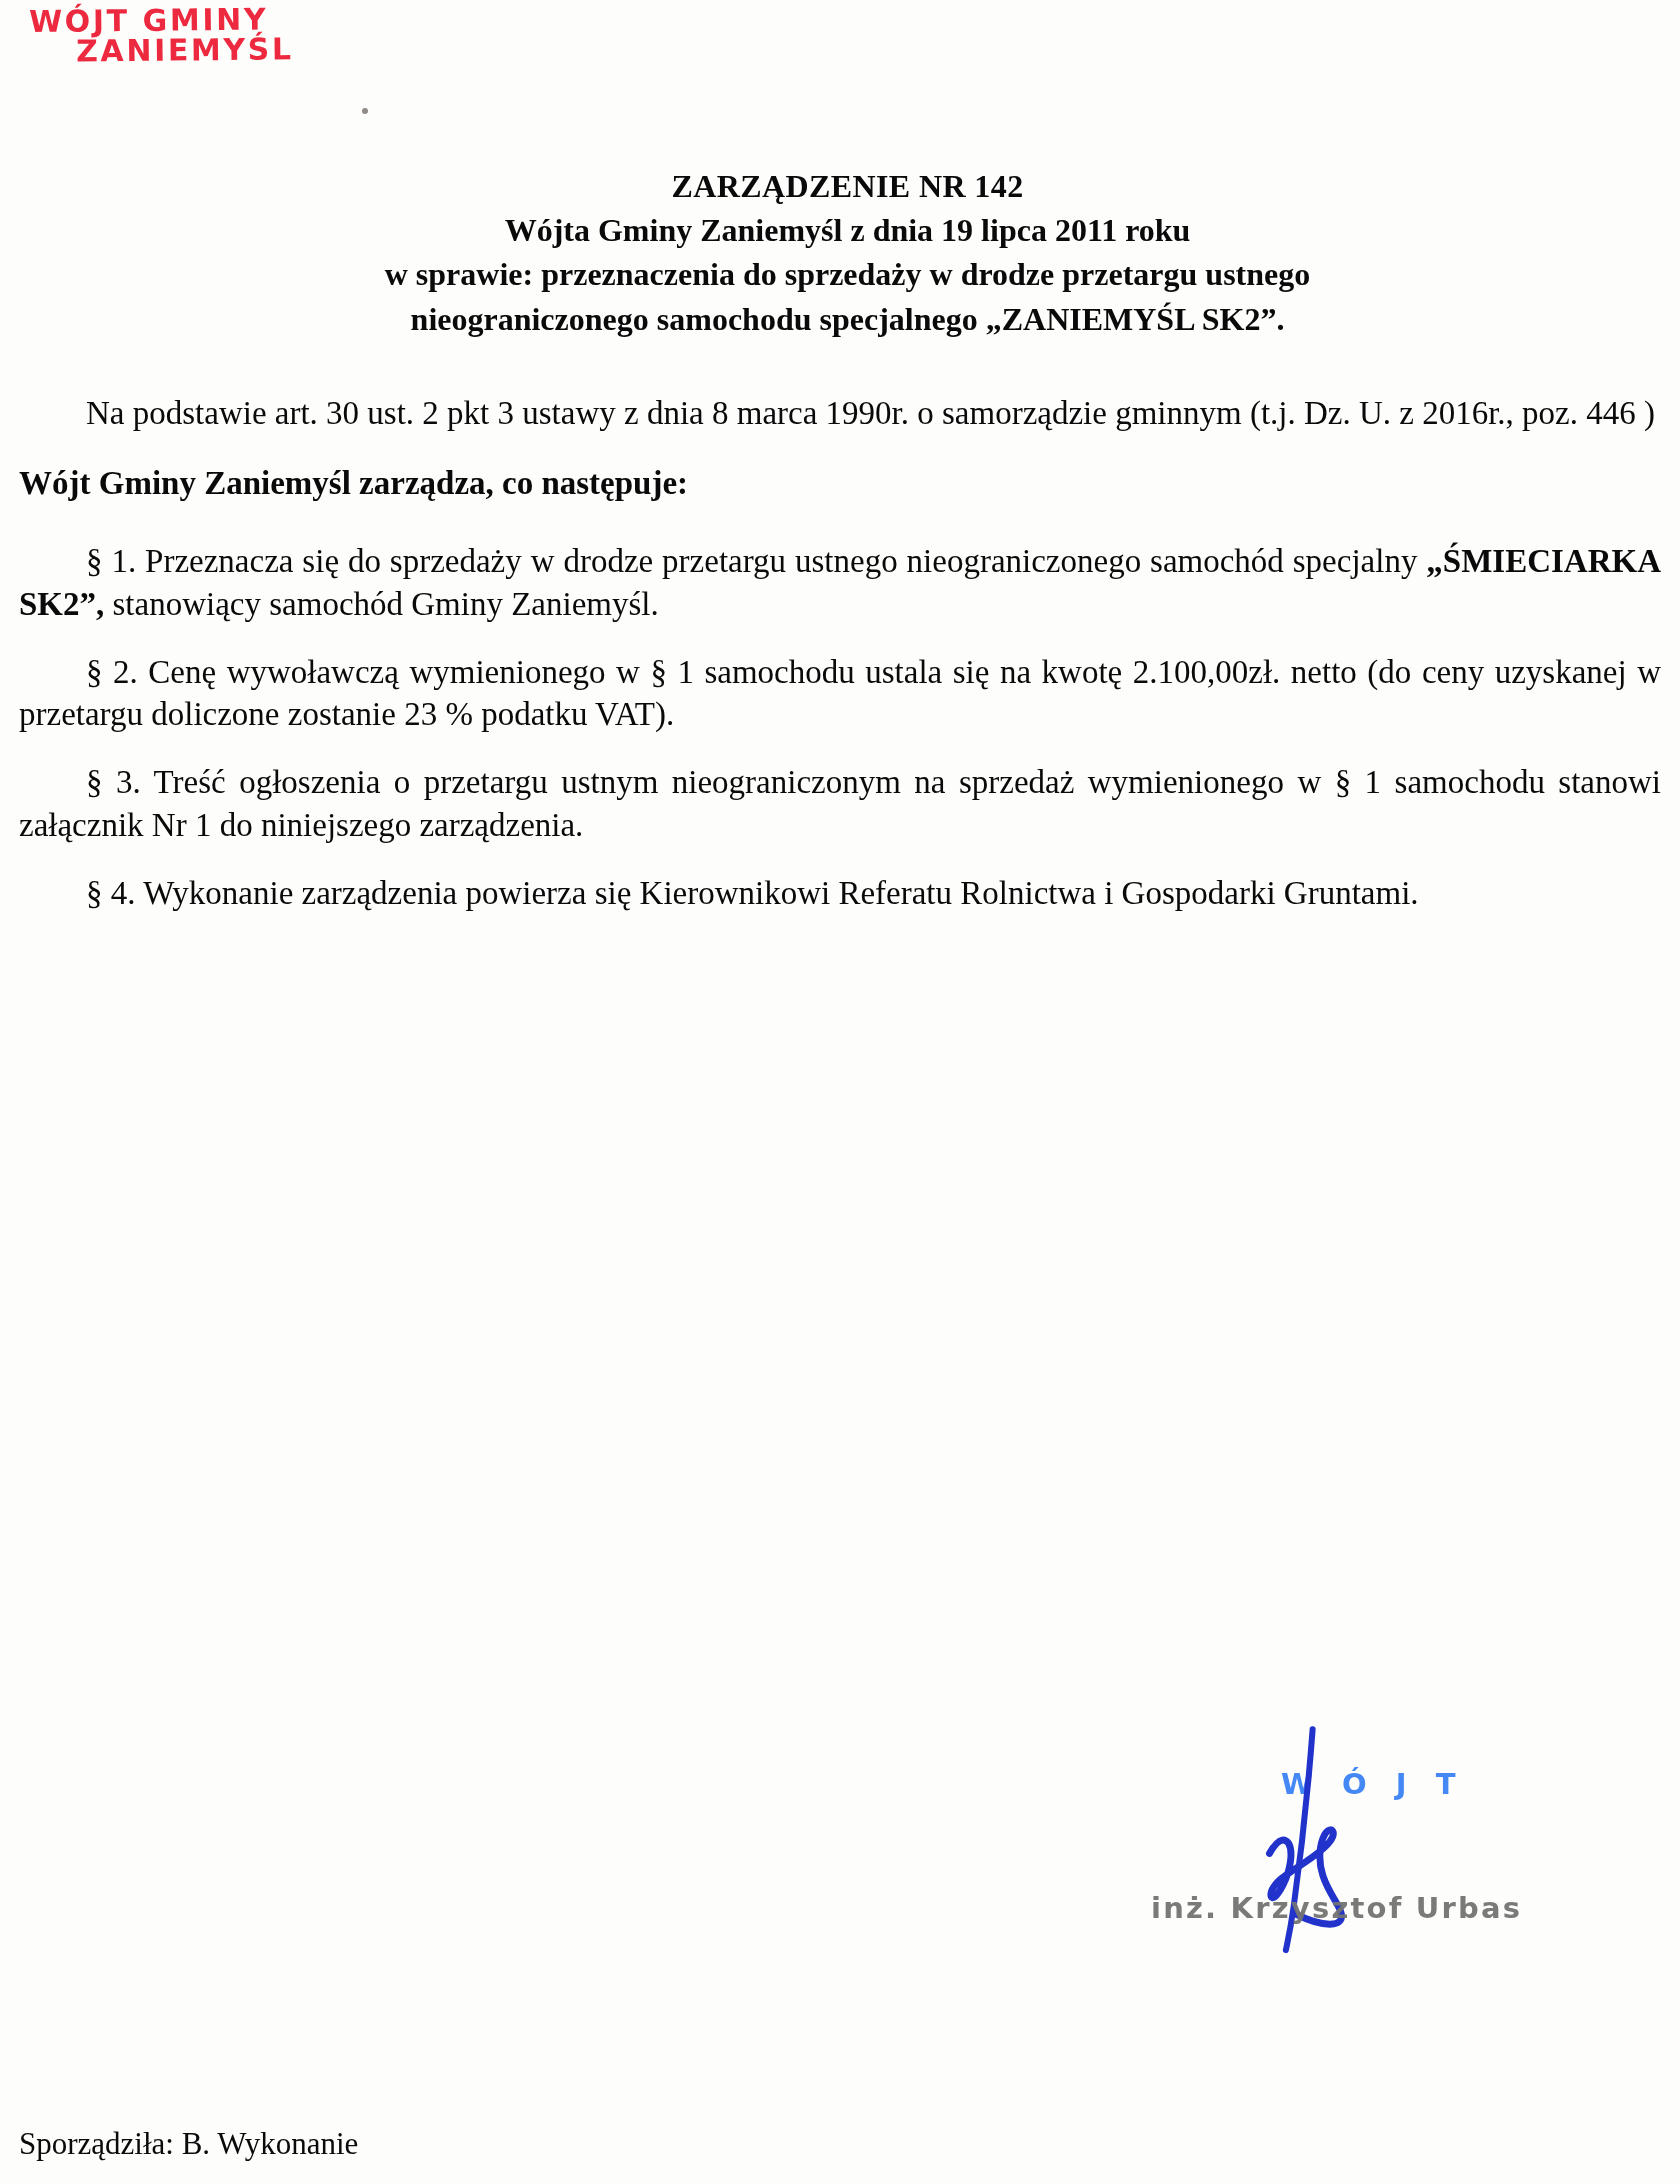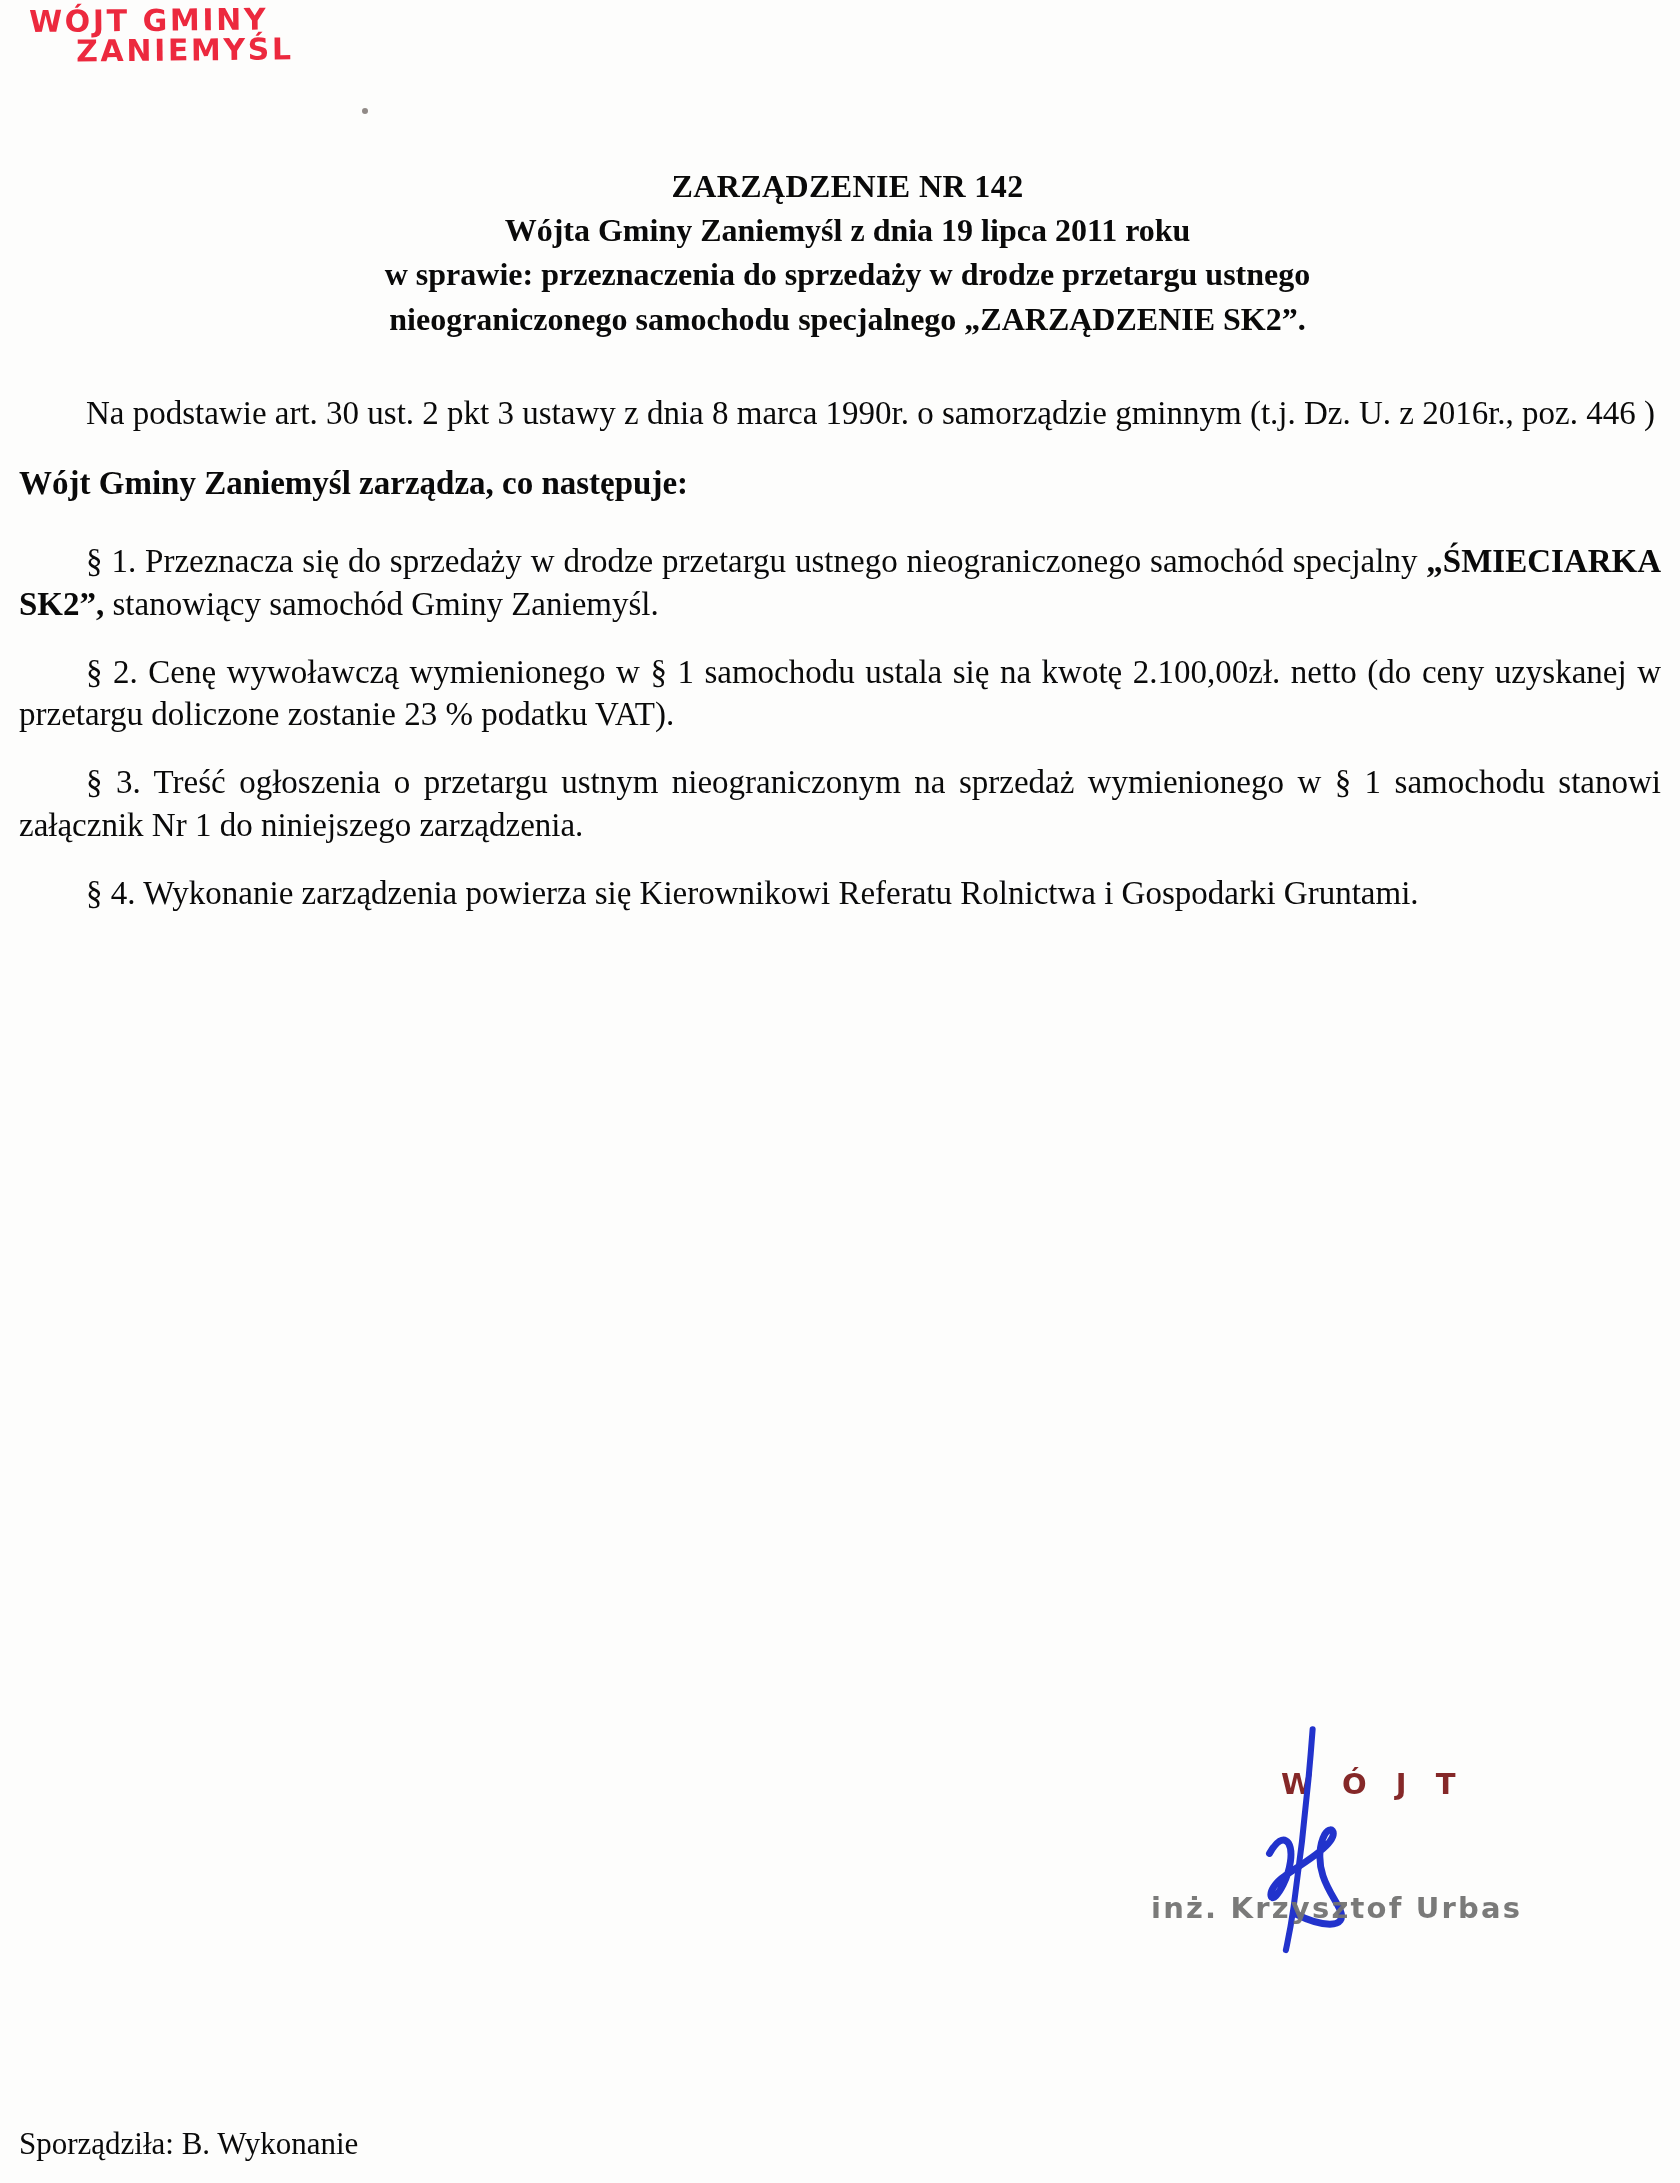--- a/index.html
+++ b/index.html
@@ -107,21 +107,21 @@
     position: absolute;
     left: 1115px;
     top: 1708px;
     width: 536px;
     height: 242px;
   }
   #sig-stamp-title {
     position: absolute;
     left: 166px;
     top: 59px;
-    color: #7f1d1d;
+    color: #3b82f6;
     font-family: "DejaVu Sans", sans-serif;
     font-weight: 700;
     font-size: 29px;
     letter-spacing: 9.5px;
     opacity: .95;
   }
   #sig-stamp-name {
     position: absolute;
     left: 36px;
     top: 183px;
@@ -158,21 +158,21 @@
   <div id="header-stamp">
     <span class="ln1">WÓJT GMINY</span>
     <span class="ln2">ZANIEMYŚL</span>
   </div>
   <div class="stamp-speck"></div>
 
   <div id="title-block">
     <span class="t-line t-nr">ZARZĄDZENIE NR 142</span>
     <span class="t-line t-sub1">Wójta Gminy Zaniemyśl z dnia  19 lipca 2011 roku</span>
     <span class="t-line t-sub2">w sprawie: przeznaczenia do sprzedaży w drodze przetargu ustnego</span>
-    <span class="t-line t-sub3">nieograniczonego samochodu specjalnego  „ZARZĄDZENIE SK2”.</span>
+    <span class="t-line t-sub3">nieograniczonego samochodu specjalnego  „ZANIEMYŚL SK2”.</span>
   </div>
 
   <div id="body-text">
 
     <p class="para indent" id="clause-basis">Na podstawie art. 30 ust. 2 pkt 3 ustawy z dnia 8 marca 1990r. o samorządzie gminnym (t.j.  Dz. U. z 2016r., poz. 446 )</p>
 
     <p class="para bold" id="heading-orders">Wójt Gminy Zaniemyśl zarządza, co następuje:</p>
 
     <div class="spacer-md"></div>
 

